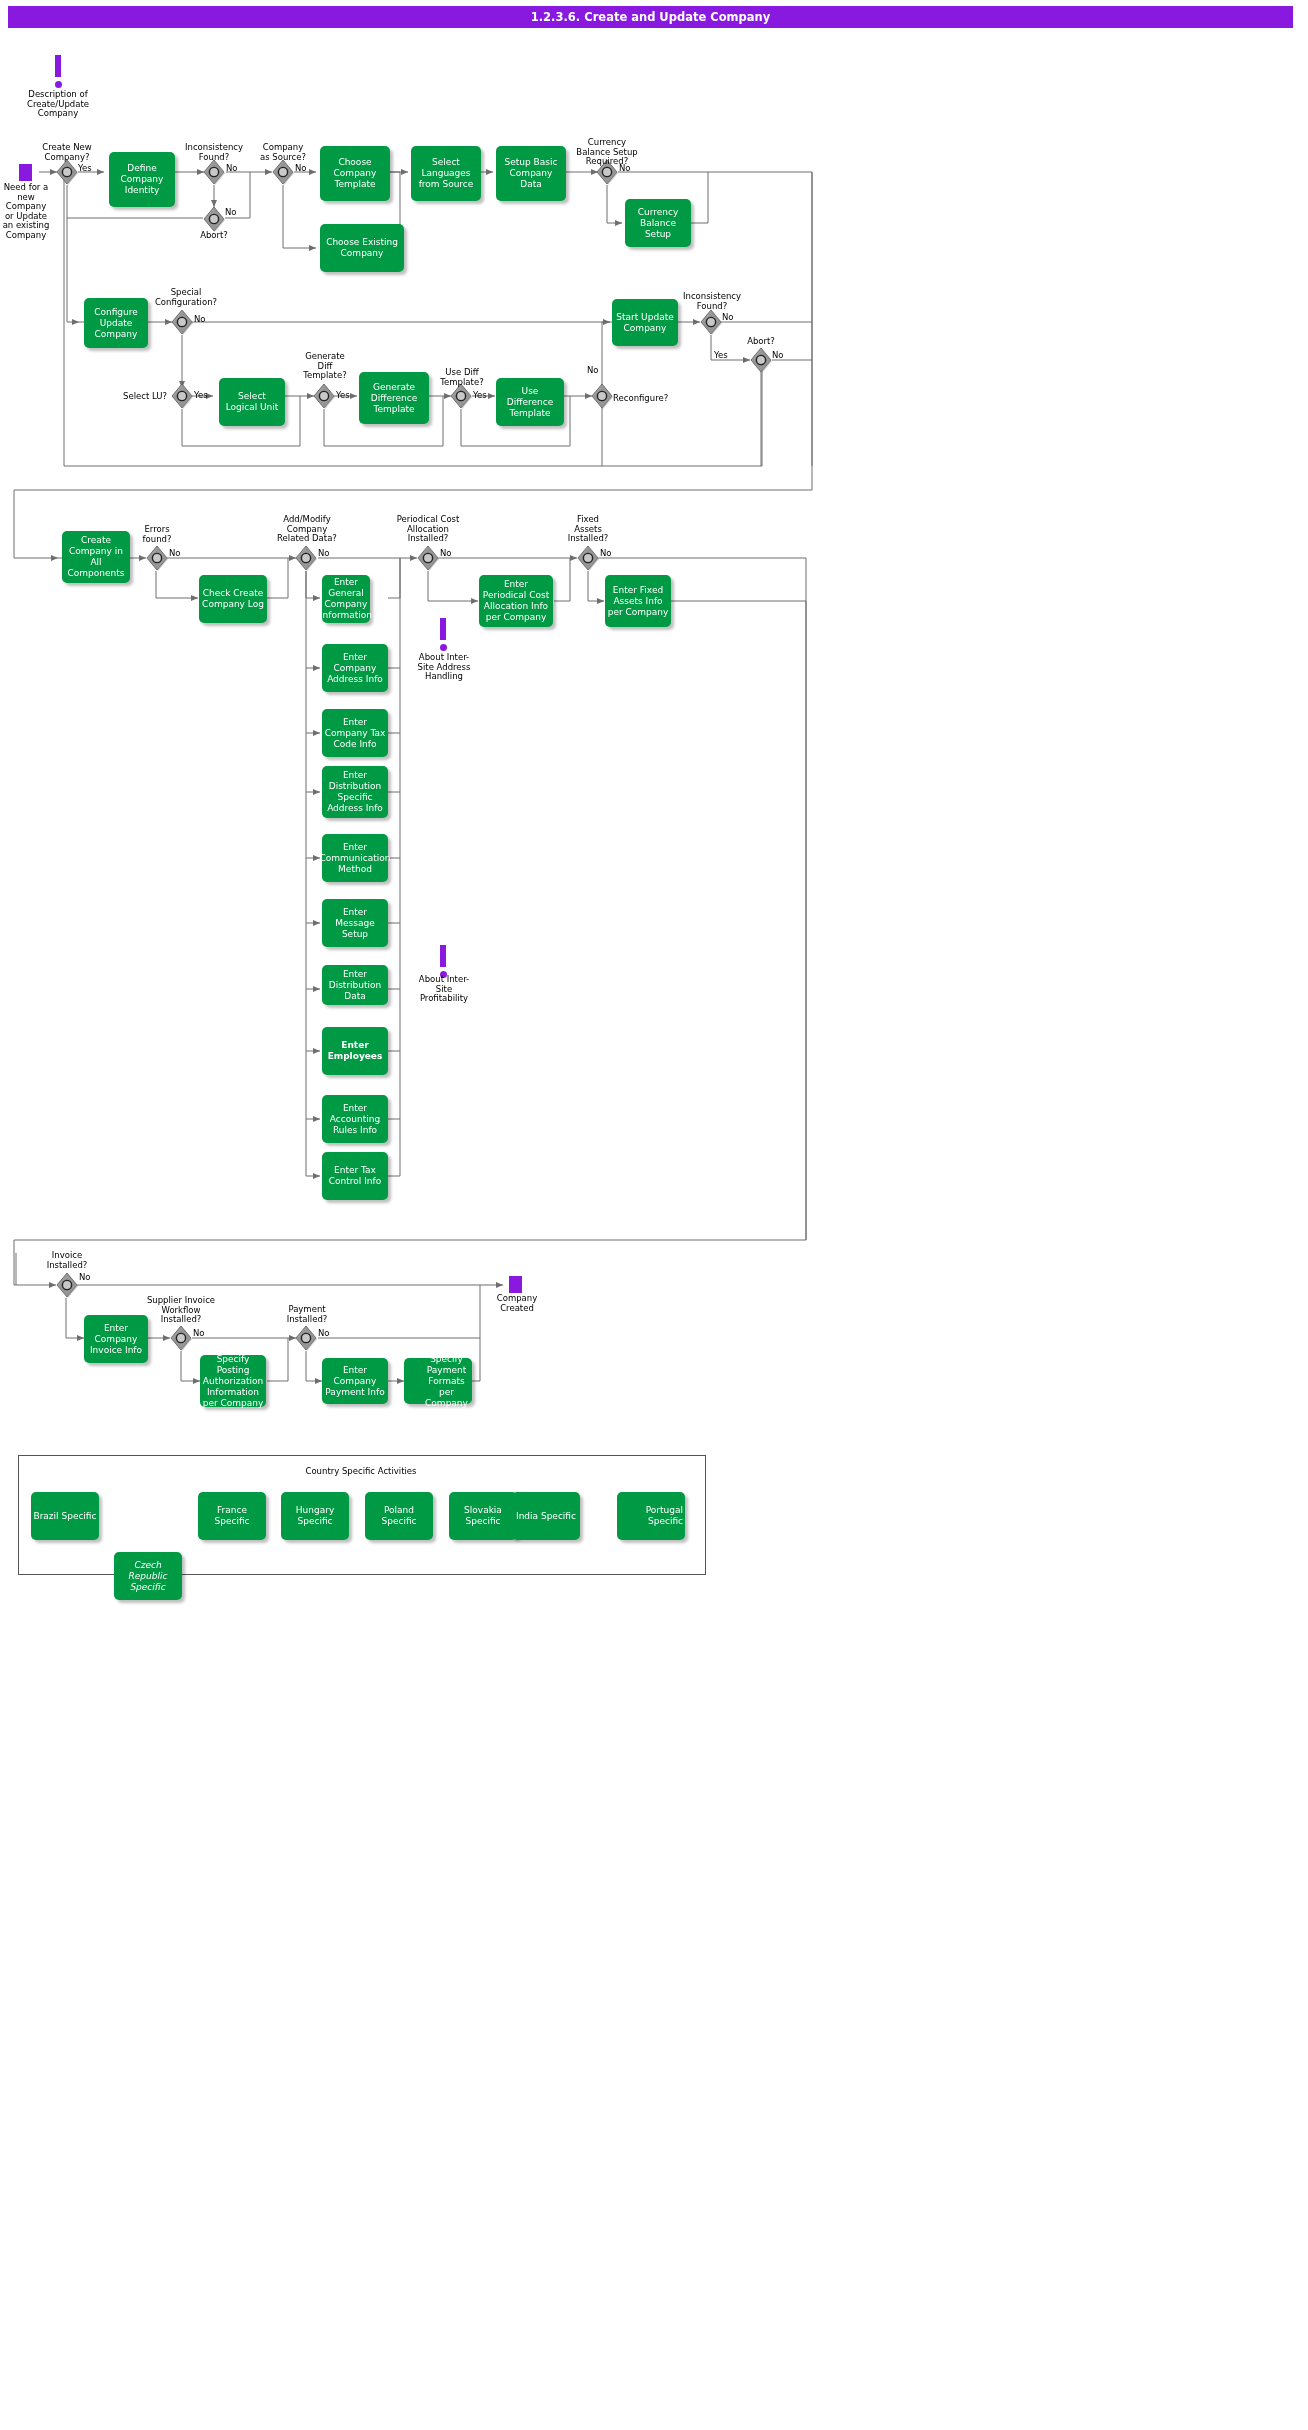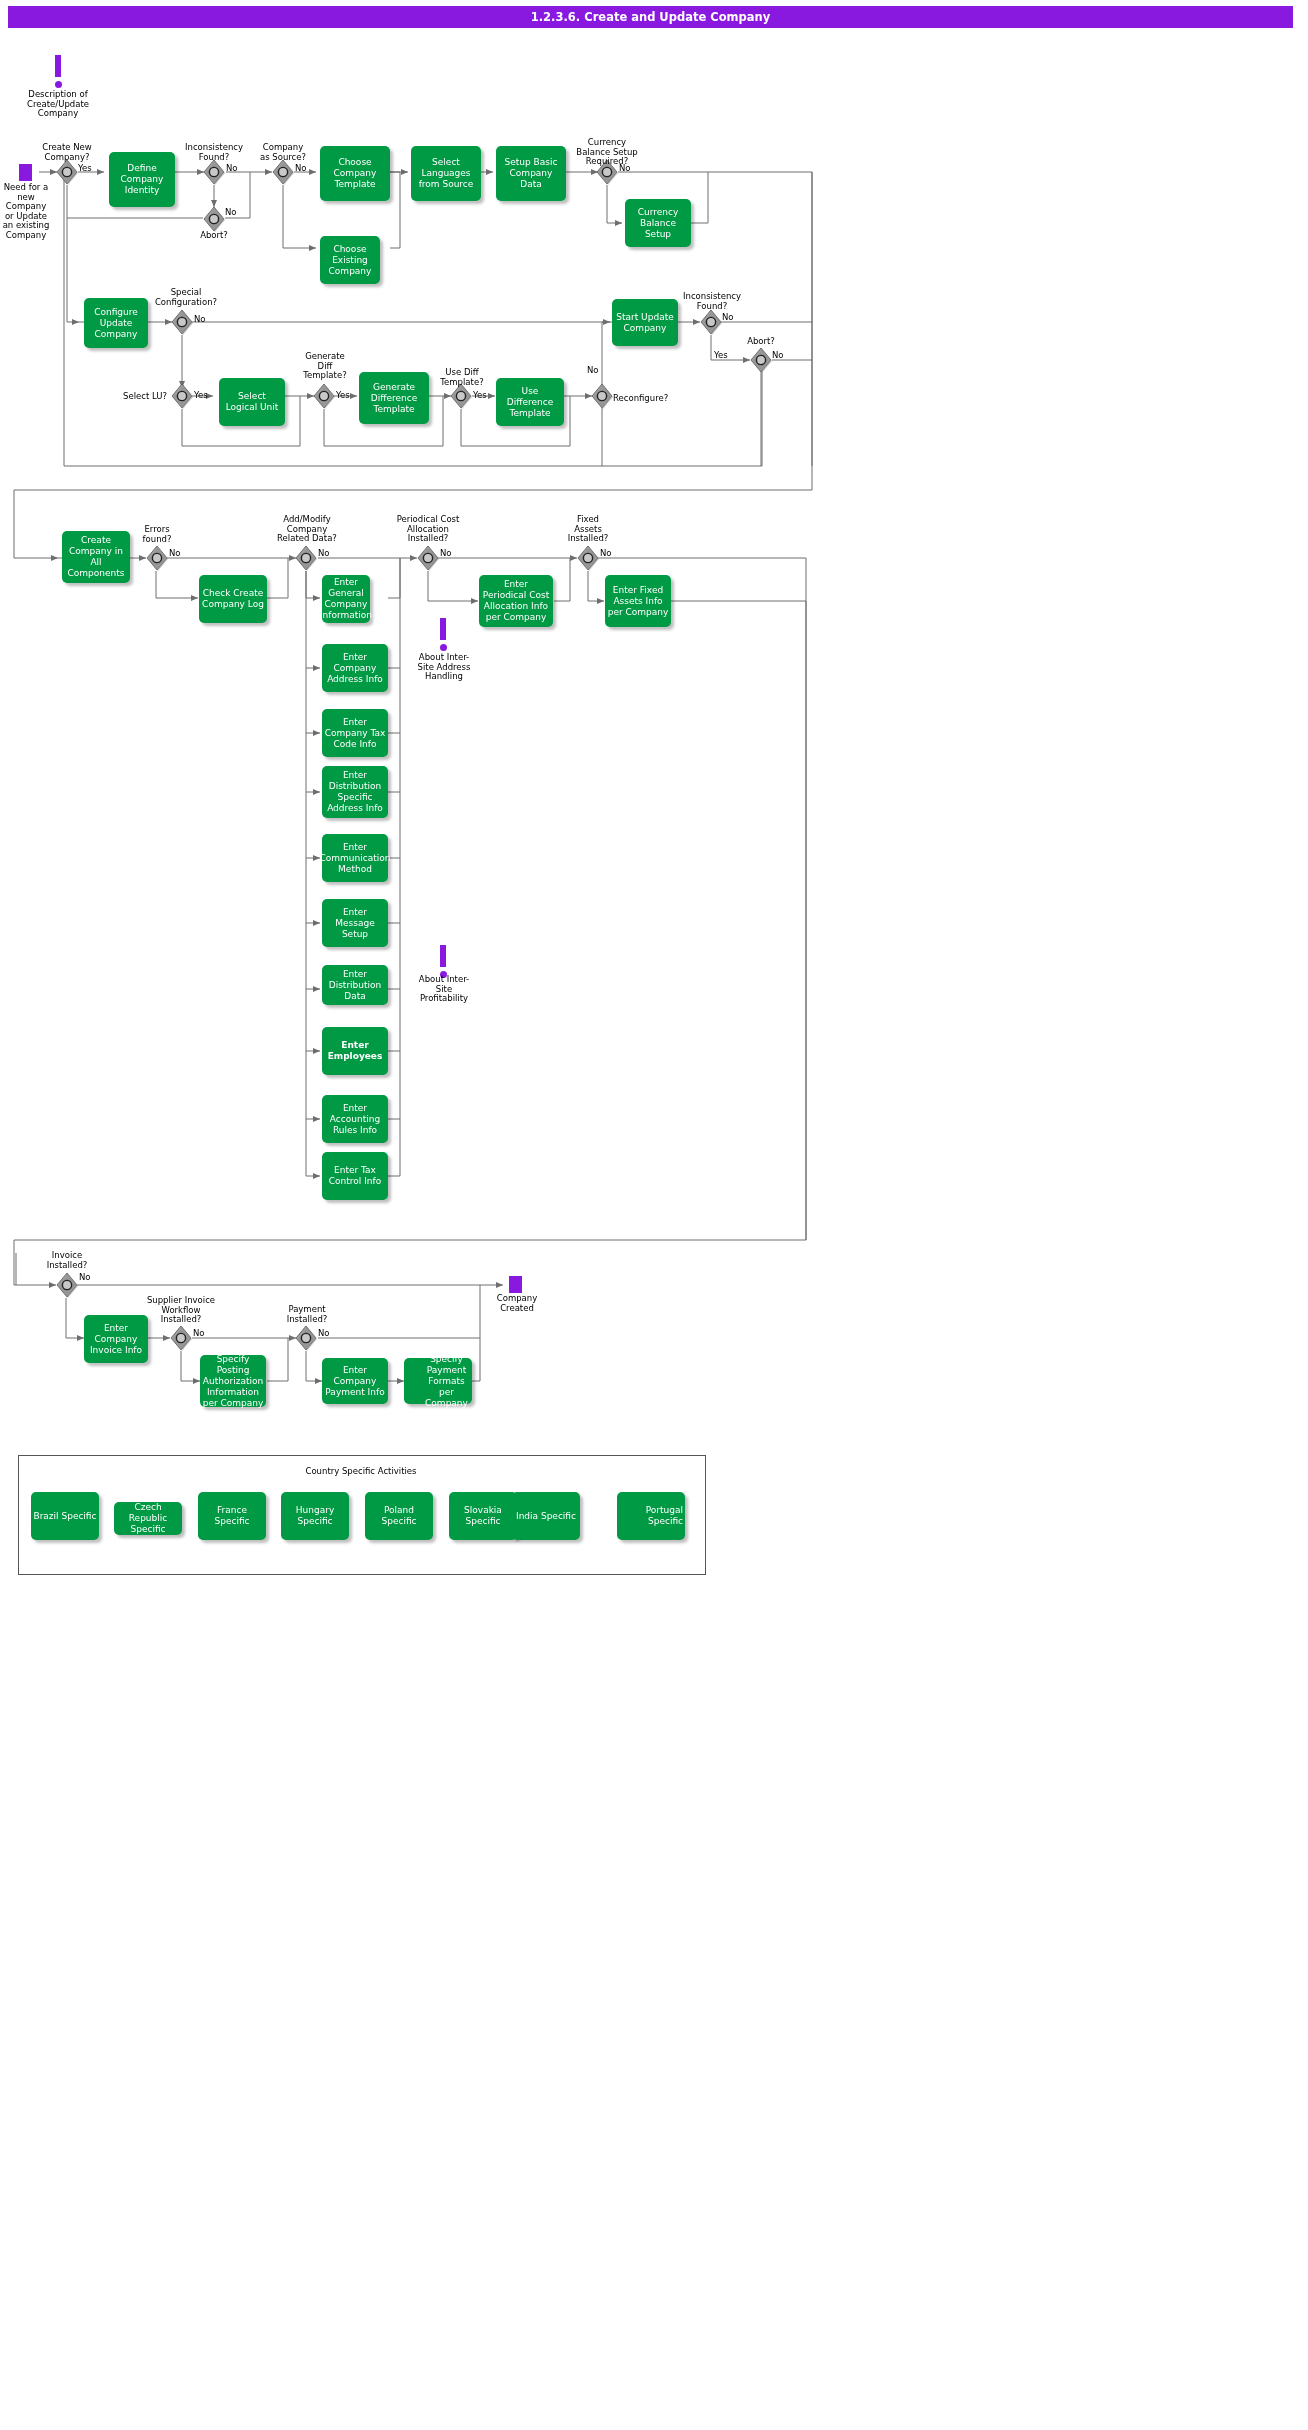--- a/index.html
+++ b/index.html
@@ -455,21 +455,21 @@
         <polygon points="12,3 22,14 12,26 3,14" fill="#8c8c8c" opacity="0.45"></polygon>
         <circle cx="11" cy="13" r="4.6" fill="#c8c8c8" stroke="#222" stroke-width="1.4"></circle>
       </svg>
   </div>
   <div class="lbl" style="left:272px;top:1305px;width:70px;">Payment
 Installed?</div>
   <div class="yn" style="left:318px;top:1328px;">No</div>
 
   <div class="act" style="left:109px;top:152px;width:66px;height:55px;">Define Company Identity</div>
   <div class="act" style="left:320px;top:146px;width:70px;height:55px;">Choose Company Template</div>
-  <div class="act" style="left:320px;top:236px;width:60px;height:48px;">Choose Existing Company</div>
+  <div class="act" style="left:320px;top:224px;width:84px;height:48px;">Choose Existing Company</div>
   <div class="act" style="left:411px;top:146px;width:70px;height:55px;">Select Languages from Source</div>
   <div class="act" style="left:496px;top:146px;width:70px;height:55px;">Setup Basic Company Data</div>
   <div class="act" style="left:625px;top:199px;width:66px;height:48px;">Currency Balance Setup</div>
 
   <div class="act" style="left:84px;top:298px;width:64px;height:50px;">Configure Update Company</div>
   <div class="act" style="left:219px;top:378px;width:66px;height:48px;">Select Logical Unit</div>
   <div class="act" style="left:359px;top:372px;width:70px;height:52px;">Generate Difference Template</div>
   <div class="act" style="left:496px;top:378px;width:68px;height:48px;">Use Difference Template</div>
   <div class="act" style="left:612px;top:299px;width:66px;height:47px;">Start Update Company</div>
 
@@ -492,21 +492,21 @@
 
   <div class="act" style="left:84px;top:1315px;width:64px;height:48px;">Enter Company Invoice Info</div>
   <div class="act" style="left:200px;top:1355px;width:66px;height:52px;">Specify Posting Authorization Information per Company</div>
   <div class="act" style="left:322px;top:1358px;width:66px;height:46px;">Enter Company Payment Info</div>
   <div class="act" style="left:404px;top:1358px;width:68px;height:46px;padding-left:19px;">Specify Payment Formats per Company</div>
 
   <div class="grpbox" style="left:18px;top:1455px;width:686px;height:118px;"></div>
   <div class="grp-title" style="left:248px;top:1466px;width:226px;">Country Specific Activities</div>
 
   <div class="act" style="left:31px;top:1492px;width:68px;height:48px;">Brazil Specific</div>
-  <div class="act" style="left:114px;top:1502px;width:68px;height:33px;">Czech Republic Specific</div>
+  <div class="act" style="left:114px;top:1552px;width:68px;height:48px;font-style:italic;">Czech Republic Specific</div>
   <div class="act" style="left:198px;top:1492px;width:68px;height:48px;">France Specific</div>
   <div class="act" style="left:281px;top:1492px;width:68px;height:48px;">Hungary Specific</div>
   <div class="act" style="left:365px;top:1492px;width:68px;height:48px;">Poland Specific</div>
   <div class="act" style="left:449px;top:1492px;width:68px;height:48px;">Slovakia Specific</div>
   <div class="act" style="left:512px;top:1492px;width:68px;height:48px;">India Specific</div>
   <div class="act" style="left:617px;top:1492px;width:68px;height:48px;text-align:right;">Portugal Specific</div>
 
 </div>
 
 </body></html>

